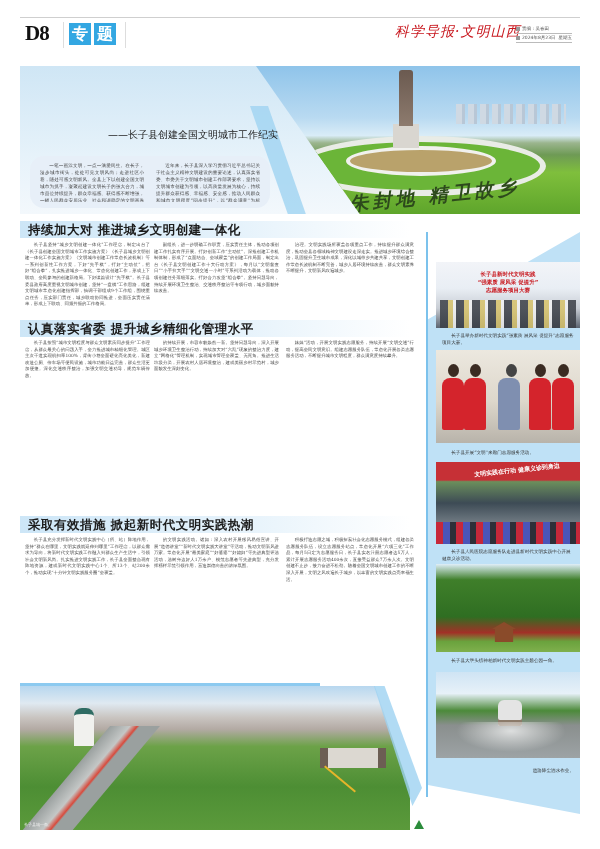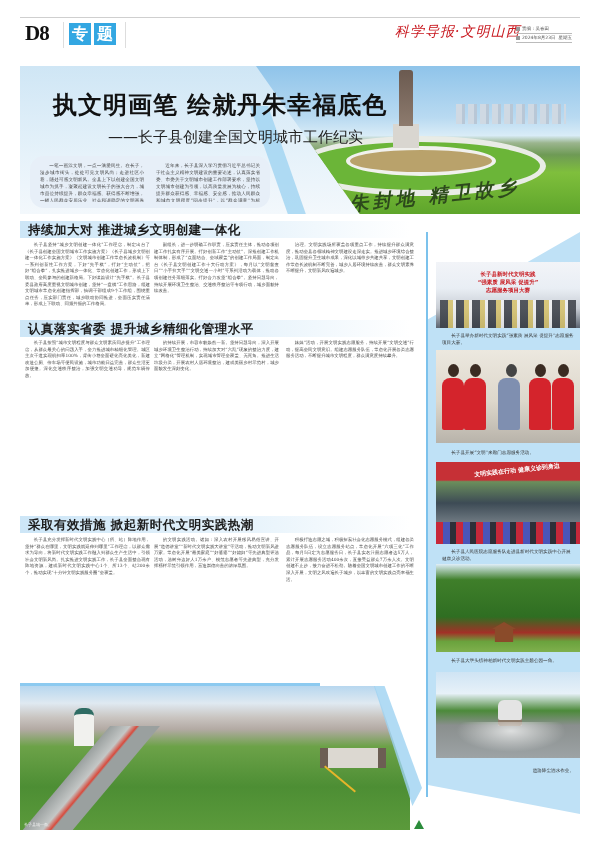--- a/index.html
+++ b/index.html
@@ -24,21 +24,21 @@
   .hero-photo { position: absolute; left: 236px; top: 0; width: 324px; height: 148px; clip-path: polygon(0 0, 100% 0, 100% 100%, 32% 100%); background:
       linear-gradient(180deg, #8fc4ea 0%, #b9daf1 35%, #d9ecf7 47%, #9bb58e 52%, #6e9a55 60%, #7fbf3c 72%, #5ea52b 100%); }
   .hero-photo .monument { position: absolute; left: 143px; top: 4px; width: 14px; height: 56px; background: linear-gradient(180deg, #6b5a50, #8d7b6e); border-radius: 3px 3px 0 0; }
   .hero-photo .pedestal { position: absolute; left: 137px; top: 58px; width: 26px; height: 24px; background: #d9d6d0; }
   .hero-photo .ring { position: absolute; left: 40px; top: 70px; width: 250px; height: 60px; border-radius: 50%; border: 6px solid #e9ece6; background: #6bb538; }
   .hero-photo .ring-inner { position: absolute; left: 90px; top: 80px; width: 150px; height: 30px; border-radius: 50%; background: #b9a26b; border: 4px solid #f1f1ee; }
   .hero-photo .buildings { position: absolute; left: 200px; top: 38px; width: 110px; height: 20px; background: repeating-linear-gradient(90deg, #cfd9e3 0 6px, #b8c7d6 6px 9px, transparent 9px 12px); }
   .hero-photo .hedge-text { position: absolute; left: 70px; top: 118px; font-family: "DejaVu Serif", serif; font-style: italic; font-weight: bold; font-size: 19px; color: #2d4a1c; letter-spacing: 4px; transform: rotate(-6deg); }
   .hero-stripe { position: absolute; left: 230px; top: 40px; width: 60px; height: 120px; background: #9fd3f1; clip-path: polygon(0 0, 30% 0, 100% 100%, 70% 100%); opacity: 0.8; }
   .hero-title { position: absolute; left: 33px; top: 23px; font-family: "DejaVu Sans", sans-serif; font-weight: bold; font-size: 24px; color: #111; letter-spacing: 1px; white-space: nowrap; }
-  .hero-subtitle { position: absolute; left: 88px; top: 62px; font-family: "DejaVu Sans", sans-serif; font-size: 15px; color: #222; white-space: nowrap; }
+  .hero-subtitle { position: absolute; left: 88px; top: 62px; font-family: "DejaVu Sans", sans-serif; font-size: 10px; color: #222; white-space: nowrap; }
 
   
   .intro { position: absolute; left: 30px; top: 156px; width: 240px; height: 52px; background: #e7eff8; border-radius: 14px; display: flex; gap: 12px; padding: 6px 10px; }
   .intro p { flex: 1; font-size: 4.6px; line-height: 7px; color: #444; text-indent: 2em; text-align: justify; overflow: hidden; }
 
   
   .sec-head { position: absolute; left: 20px; width: 390px; height: 17px; background: linear-gradient(90deg, #cde6f7 0%, #e5f2fb 55%, rgba(255,255,255,0) 100%); }
   .sec-head span { position: absolute; left: 8px; top: 1px; font-family: "DejaVu Sans", sans-serif; font-weight: bold; font-size: 12.5px; color: #1d1d1d; white-space: nowrap; letter-spacing: 0.5px; }
 
   
@@ -100,21 +100,20 @@
   <div class="hero-bg"></div>
   <div class="hero-photo">
     <div class="buildings"></div>
     <div class="ring"></div>
     <div class="ring-inner"></div>
     <div class="pedestal"></div>
     <div class="monument"></div>
     <div class="hedge-text">丹朱封地  精卫故乡</div>
   </div>
   <div class="hero-stripe"></div>
-  <div class="hero-title">执文明画笔  绘就丹朱幸福底色</div>
   <div class="hero-subtitle">——长子县创建全国文明城市工作纪实</div>
 </div>
 
 <div class="intro">
   <p>一笔一画涂文明，一点一滴爱民生。在长子，漫步城市街头，处处可见文明风尚；走进社区小巷，随处可感文明新风。全县上下以创建全国文明城市为抓手，凝聚起建设文明长子的强大合力，城市品位持续提升，群众幸福感、获得感不断增强，一幅人民群众安居乐业、社会和谐稳定的文明画卷正在丹朱大地徐徐展开。</p>
   <p>近年来，长子县深入学习贯彻习近平总书记关于社会主义精神文明建设的重要论述，认真落实省委、市委关于文明城市创建工作部署要求，坚持以文明城市创建为引领，以高质量发展为核心，持续提升群众获得感、幸福感、安全感，推动人民群众和城市文明程度“同步提升”，以“群众满意”为标尺，不断擦亮城市文明底色。</p>
 </div>
 
 <div class="sec-head" style="top:221px;">
   <span>持续加大对  推进城乡文明创建一体化</span>

